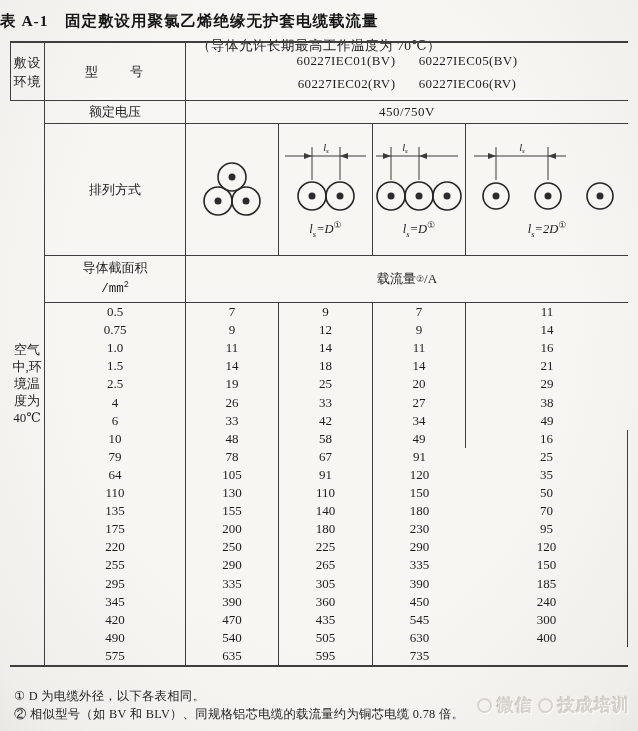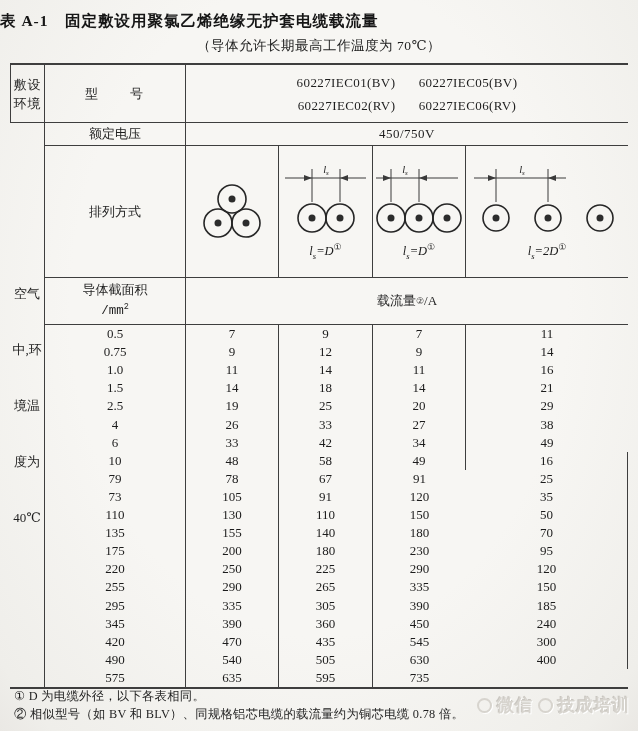--- a/index.html
+++ b/index.html
@@ -13,32 +13,32 @@
     position:absolute; top:11px; left:0; width:100%;
     text-align:left; font-size:15.5px; font-weight:bold; letter-spacing:1px;
     color:#161616;
   }
   .subtitle{
     position:absolute; top:37px; left:0; width:100%;
     text-align:center; font-size:13.5px; letter-spacing:0.5px; color:#222;
   }
   
   .tbl{
-    position:absolute; left:10px; top:63px; width:618px; height:626px;
+    position:absolute; left:10px; top:41px; width:618px; height:626px;
     box-sizing:border-box;
     border-top:2px solid #3e3e3e; border-bottom:2px solid #3e3e3e;
     display:grid;
     grid-template-columns:35px 141px 93px 94px 93px 1fr;
     grid-template-rows:58px 23px 132px 47px 1fr;
   }
   .cell{box-sizing:border-box; display:flex; align-items:center; justify-content:center; font-size:13px;}
   .bR{border-right:1px solid #3e3e3e;}
   .bB{border-bottom:1px solid #3e3e3e;}
   .cell-env{grid-column:1; grid-row:1; border-left:1.5px solid #3e3e3e; flex-direction:column; line-height:19px; letter-spacing:1px;}
-  .cell-air{grid-column:1; grid-row:2 / span 4; flex-direction:column; justify-content:center;gap:39px;}
+  .cell-air{grid-column:1; grid-row:2 / span 4; flex-direction:column; justify-content:center;}
   .air-line{line-height:17px; font-size:13px; white-space:nowrap;}
   .cell-model-label{grid-column:2; grid-row:1; white-space:pre; letter-spacing:2px;}
   .cell-model-values{grid-column:3 / span 4; grid-row:1; flex-direction:column; line-height:23px;}
   .model-line span{margin:15px 10px; letter-spacing:0.4px;}
   .cell-volt-label{grid-column:2; grid-row:2;}
   .cell-volt-value{grid-column:3 / span 4; grid-row:2; letter-spacing:0.5px;}
   .cell-arr-label{grid-column:2; grid-row:3;}
   .diag{grid-row:3; flex-direction:column;}
   .d1{grid-column:3;} .d2{grid-column:4;} .d3{grid-column:5;} .d4{grid-column:6;}
   .eq-label{font-size:12.5px; font-style:italic; margin-top:6px; color:#1a1a1a;}
@@ -220,21 +220,21 @@
         <div class="dg-cell bR">10</div>
         <div class="dg-cell bR">48</div>
         <div class="dg-cell bR">58</div>
         <div class="dg-cell bR">49</div>
         <div class="dg-cell bR">16</div>
         <div class="dg-cell bR">79</div>
         <div class="dg-cell bR">78</div>
         <div class="dg-cell bR">67</div>
         <div class="dg-cell">91</div>
         <div class="dg-cell bR">25</div>
-        <div class="dg-cell bR">73</div>
+        <div class="dg-cell bR">64</div>
         <div class="dg-cell bR">105</div>
         <div class="dg-cell bR">91</div>
         <div class="dg-cell">120</div>
         <div class="dg-cell bR">35</div>
         <div class="dg-cell bR">110</div>
         <div class="dg-cell bR">130</div>
         <div class="dg-cell bR">110</div>
         <div class="dg-cell">150</div>
         <div class="dg-cell bR">50</div>
         <div class="dg-cell bR">135</div>

